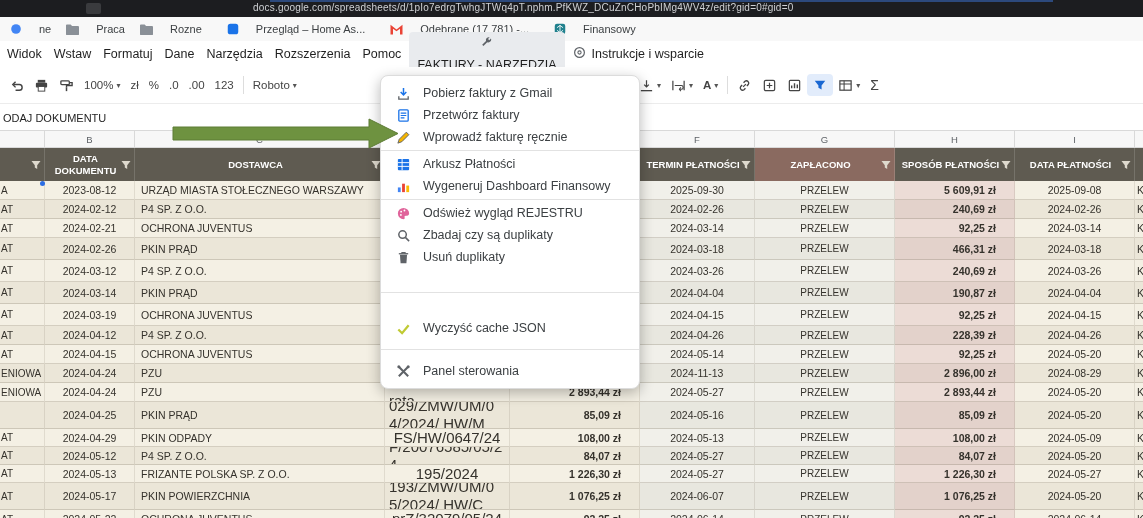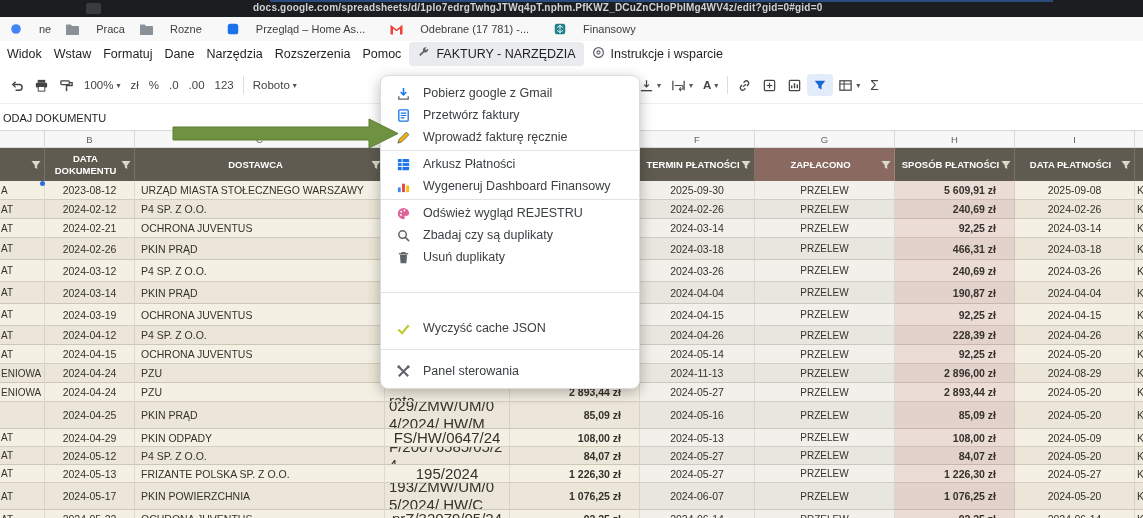--- a/index.html
+++ b/index.html
@@ -1,35 +1,35 @@
 <!DOCTYPE html>
 <html><head>
 <meta charset="utf-8">
 <style>
   html,body{margin:0;padding:0;background:#fff;}
   .screen{position:relative;width:1143px;height:518px;overflow:hidden;
     font-family:"Liberation Sans",sans-serif;background:#fff;}
 
   
-  .topbar{position:absolute;top:0;left:0;right:0;height:17px;background:#1c1d20;font-weight:bold;}
+  .topbar{position:absolute;top:0;left:0;right:0;height:17px;background:#1c1d20;}
   .topbar::before{content:"";position:absolute;top:0;left:270px;right:90px;height:2px;background:#3b6ec9;opacity:.55;}
   .tabctl{position:absolute;left:86px;top:3px;width:15px;height:11px;background:#3a3b3e;border-radius:2px;}
   .url{position:absolute;left:253px;top:2px;color:#cfd1d4;font-size:10px;white-space:nowrap;letter-spacing:.2px;}
 
   
   .bookmarks{position:absolute;top:17px;left:0;right:0;height:24px;background:#f8f8f8;
     border-bottom:1px solid #e4e4e4;display:flex;align-items:center;padding-left:2px;}
   .bm{display:flex;align-items:center;gap:16px;font-size:11px;color:#3c4043;padding:2px 7px;border-radius:6px;white-space:nowrap;}
   .bm svg{display:block;}
 
   
   .menubar{position:absolute;top:41px;left:0;right:0;height:26px;background:#fff;
     display:flex;align-items:center;font-size:12.5px;color:#1f1f1f;padding-left:1px;}
   .menu-item{padding:4px 6px;border-radius:4px;white-space:nowrap;}
-  .custom-menu{display:flex;align-items:center;gap:6px;background:#e9ebee;border-radius:4px;padding:4px 8px;margin-left:2px;white-space:nowrap;}
+  .custom-menu{display:flex;align-items:center;gap:6px;background:#e9ebee;border-radius:4px;padding:4px 8px;margin-left:2px;white-space:nowrap;flex-direction:column;}
   .help-menu{display:flex;align-items:center;gap:6px;padding:4px 8px;white-space:nowrap;}
 
   
   .toolbar{position:absolute;top:67px;left:0;right:0;height:36px;background:#fff;
     display:flex;align-items:center;color:#444;font-size:11.5px;padding-left:4px;}
   .tbi{display:flex;align-items:center;gap:3px;padding:0 5px;white-space:nowrap;}
   .tbi svg{display:block;}
   .caret{font-size:8px;color:#555;}
   .tsep{width:1px;height:18px;background:#ddd;margin:0 4px;}
   .tspacer{width:300px;}
@@ -559,21 +559,21 @@
   <div class="blue-dot"></div>
 
   <div class="dropdown">
       <div class="dd-item">
         <span class="dd-icon">
           <svg width="15" height="15" viewBox="0 0 16 16">
             <path d="M8 2v7M5 6.5 8 9.5 11 6.5" fill="none" stroke="#1a73e8" stroke-width="1.6"></path>
             <path d="M3 11v3h10v-3" fill="none" stroke="#5f6368" stroke-width="1.4"></path>
           </svg>
         </span>
-        <span class="dd-label">Pobierz google z Gmail</span>
+        <span class="dd-label">Pobierz faktury z Gmail</span>
       </div>
       <div class="dd-item">
         <span class="dd-icon">
           <svg width="15" height="15" viewBox="0 0 16 16">
             <rect x="3" y="2" width="10" height="12" rx="1" fill="none" stroke="#1a73e8" stroke-width="1.4"></rect>
             <path d="M5 5.5h6M5 8h6M5 10.5h4" stroke="#1a73e8" stroke-width="1.2"></path>
           </svg>
         </span>
         <span class="dd-label">Przetwórz faktury</span>
       </div>

